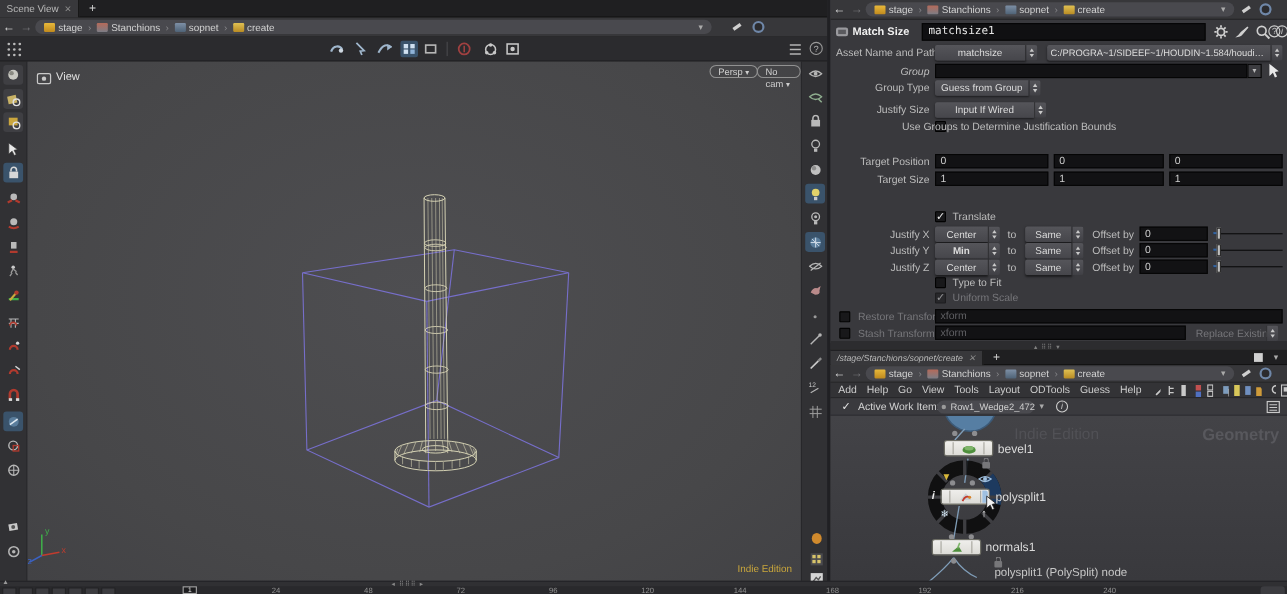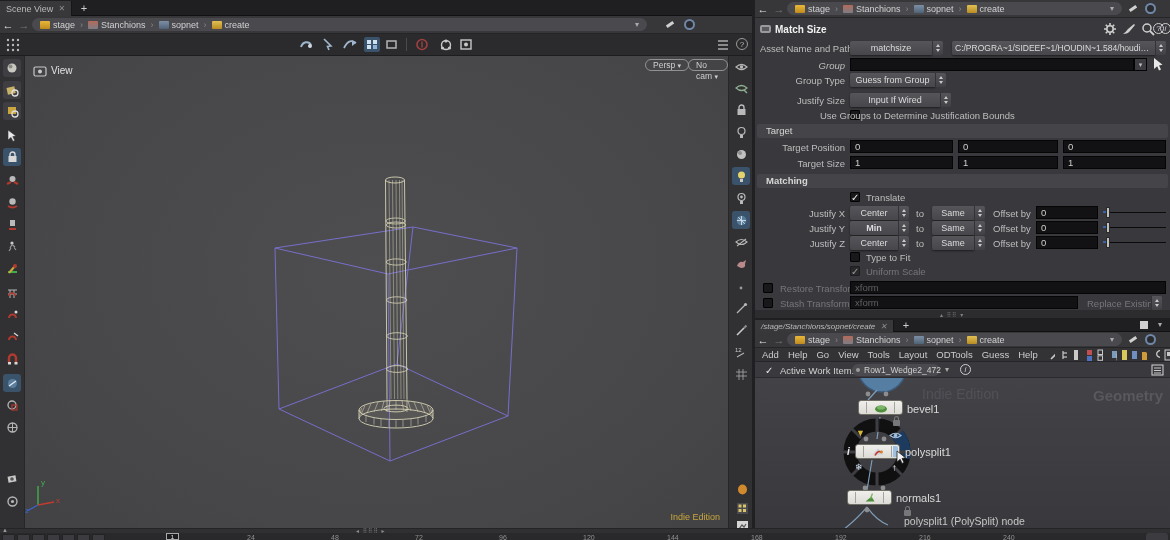--- a/index.html
+++ b/index.html
@@ -517,20 +517,21 @@
       </div>
       <span style="margin-left:6px;" class="pinic"></span>
       <span class="radial" style="margin-left:6px;"></span>
     </div>
 
     <svg class="abs" style="left:4px;top:23px;" width="13" height="12">
         <rect x="1" y="2" width="11" height="8" rx="2" fill="#9a9a9e"></rect>
         <rect x="3" y="4" width="7" height="4" fill="#5a5a5e"></rect>
       </svg>
     <span class="abs txt" style="left:20px;top:24px;color:#f0f0f0;font-size:10px;font-weight:bold;">Match Size</span>
+    <div class="abs" style="left:83px;top:21px;width:258px;height:16px;background:#101012;border:1px solid #050505;color:#e6e6e6;font-family:'DejaVu Sans Mono',monospace;font-size:10px;line-height:14px;padding:0 5px;">matchsize1</div>
     <svg class="abs" style="left:348px;top:22px;" width="15" height="14">
         <circle cx="7" cy="7" r="3.2" fill="none" stroke="#cfcfcf" stroke-width="1.6"></circle>
         <g stroke="#cfcfcf" stroke-width="1.6">
           <line x1="7" y1="1" x2="7" y2="3"></line>
           <line x1="7" y1="11" x2="7" y2="13"></line>
           <line x1="1" y1="7" x2="3" y2="7"></line>
           <line x1="11" y1="7" x2="13" y2="7"></line>
           <line x1="2.8" y1="2.8" x2="4.2" y2="4.2"></line>
           <line x1="9.8" y1="9.8" x2="11.2" y2="11.2"></line>
           <line x1="11.2" y1="2.8" x2="9.8" y2="4.2"></line>
@@ -569,31 +570,29 @@
   <div class="dd" style="left:850px;top:73px;width:85px;">Guess from Group</div>
   <div class="spin" style="left:935px;top:73px;"></div>
 
   <span class="lblr" style="left:760px;top:95px;width:85px;">Justify Size</span>
   <div class="dd" style="left:850px;top:93px;width:90px;">Input If Wired</div>
   <div class="spin" style="left:940px;top:93px;"></div>
 
   <div class="cb" style="left:850px;top:110px;"></div>
   <span class="lbll" style="left:820px;top:110px;">Use Groups to Determine Justification Bounds</span>
 
-  <div class="sect" style="top:124px;">Target</div>
   <span class="lblr" style="left:760px;top:142px;width:85px;">Target Position</span>
   <div class="fld" style="left:850px;top:140px;width:103px;">0</div>
   <div class="fld" style="left:958px;top:140px;width:100px;">0</div>
   <div class="fld" style="left:1063px;top:140px;width:103px;">0</div>
   <span class="lblr" style="left:760px;top:158px;width:85px;">Target Size</span>
   <div class="fld" style="left:850px;top:156px;width:103px;">1</div>
   <div class="fld" style="left:958px;top:156px;width:100px;">1</div>
   <div class="fld" style="left:1063px;top:156px;width:103px;">1</div>
 
-  <div class="sect" style="top:174px;font-weight:bold;">Matching</div>
   <div class="cb" style="left:850px;top:192px;">✓</div>
   <span class="lbll" style="left:866px;top:192px;">Translate</span>
 
   <span class="lblr" style="left:760px;top:208px;width:85px;">Justify X</span>
   <div class="dd" style="left:850px;top:206px;width:48px;">Center</div>
   <div class="spin" style="left:898px;top:206px;"></div>
   <span class="lbll" style="left:916px;top:208px;">to</span>
   <div class="dd" style="left:932px;top:206px;width:42px;">Same</div>
   <div class="spin" style="left:974px;top:206px;"></div>
   <span class="lbll" style="left:993px;top:208px;">Offset by</span>

